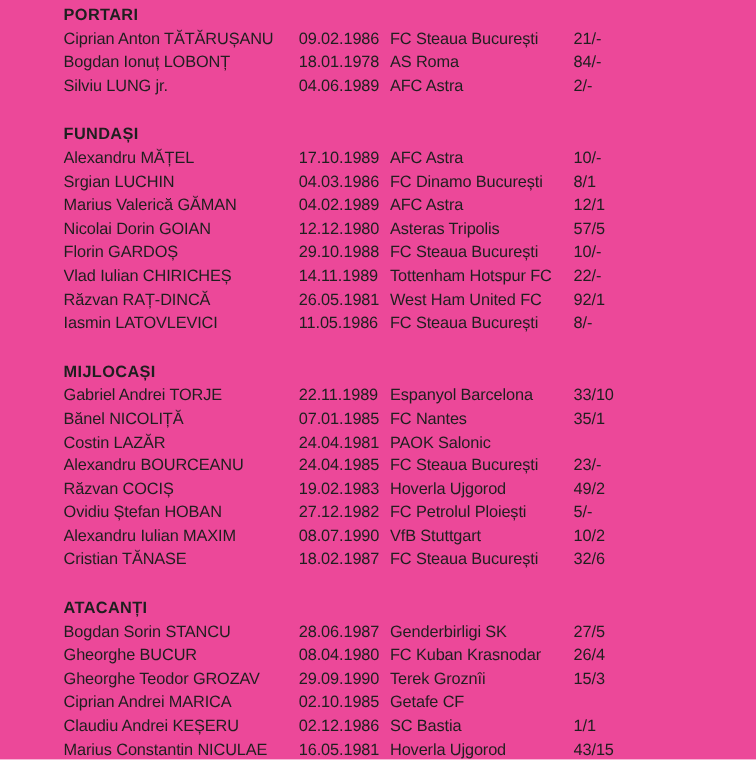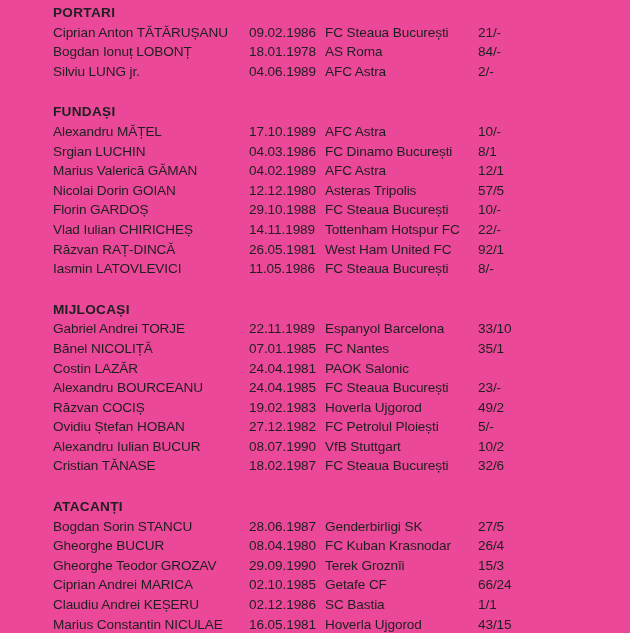--- a/index.html
+++ b/index.html
@@ -169,21 +169,21 @@
   </div>
 
   <div class="player-row">
     <span class="cell name">Ovidiu Ștefan HOBAN</span>
     <span class="cell date">27.12.1982</span>
     <span class="cell club">FC Petrolul Ploiești</span>
     <span class="cell caps">5/-</span>
   </div>
 
   <div class="player-row">
-    <span class="cell name">Alexandru Iulian BUCUR</span>
+    <span class="cell name">Alexandru Iulian MAXIM</span>
     <span class="cell date">08.07.1990</span>
     <span class="cell club">VfB Stuttgart</span>
     <span class="cell caps">10/2</span>
   </div>
 
   <div class="player-row">
     <span class="cell name">Cristian TĂNASE</span>
     <span class="cell date">18.02.1987</span>
     <span class="cell club">FC Steaua București</span>
     <span class="cell caps">32/6</span>
@@ -212,21 +212,20 @@
     <span class="cell name">Gheorghe Teodor GROZAV</span>
     <span class="cell date">29.09.1990</span>
     <span class="cell club">Terek Groznîi</span>
     <span class="cell caps">15/3</span>
   </div>
 
   <div class="player-row">
     <span class="cell name">Ciprian Andrei MARICA</span>
     <span class="cell date">02.10.1985</span>
     <span class="cell club">Getafe CF</span>
-    <span class="cell caps">66/24</span>
   </div>
 
   <div class="player-row">
     <span class="cell name">Claudiu Andrei KEȘERU</span>
     <span class="cell date">02.12.1986</span>
     <span class="cell club">SC Bastia</span>
     <span class="cell caps">1/1</span>
   </div>
 
   <div class="player-row">

